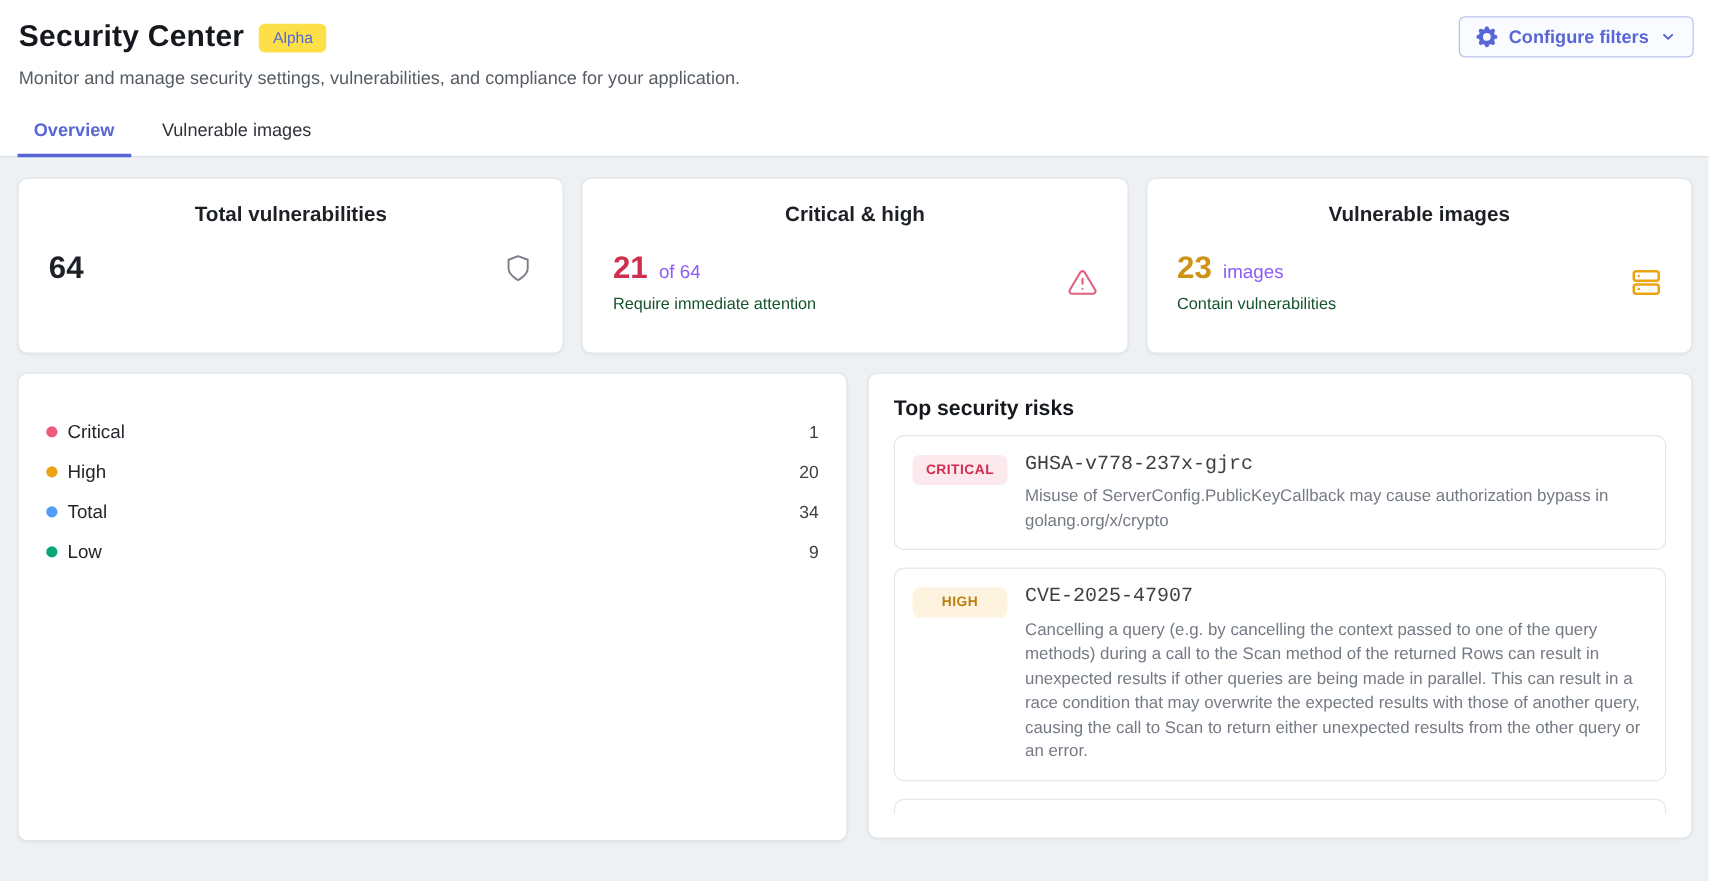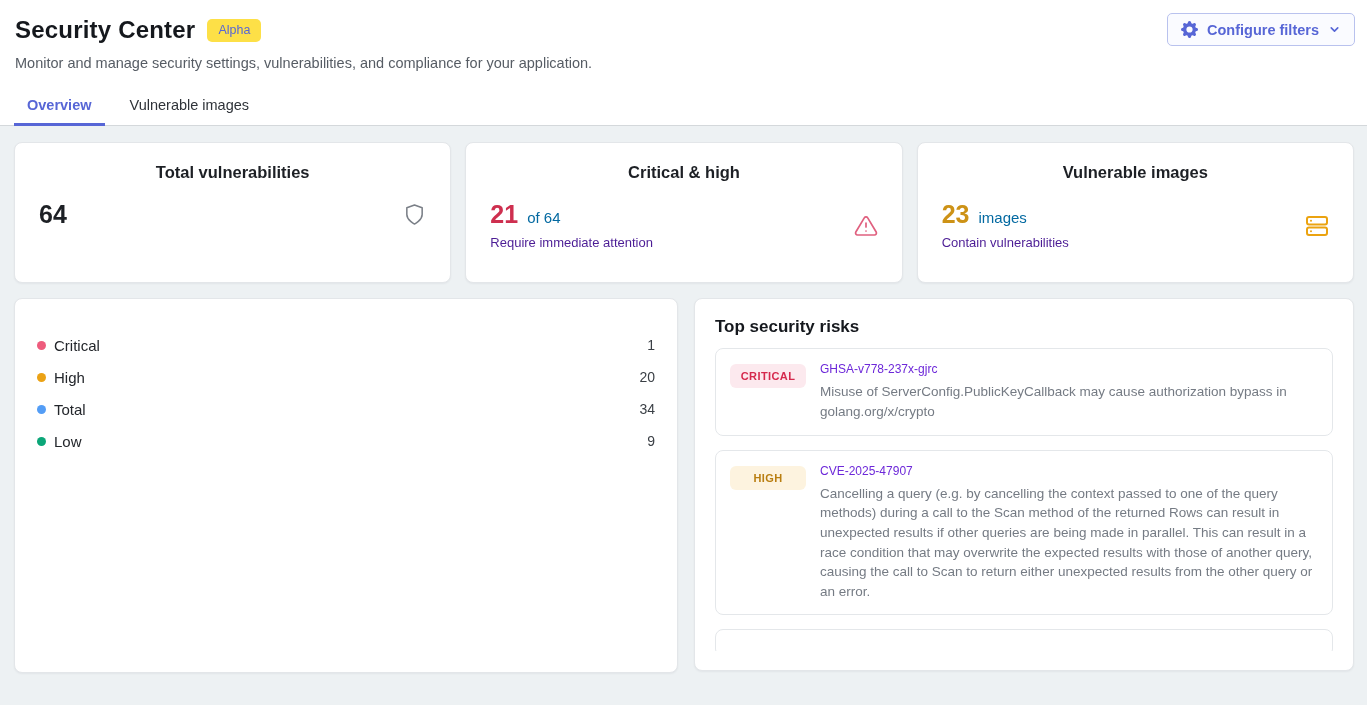--- a/index.html
+++ b/index.html
@@ -46,22 +46,22 @@
   .stat-card {
     flex: 1; background: #fff; border: 1px solid #e3e6e9; border-radius: 8px;
     height: 141px; padding: 20px 24px 18px;
     box-shadow: 0 1px 2px rgba(16,24,40,0.05);
   }
   .stat-title { text-align: center; font-size: 16.5px; font-weight: 700; color: #1d2025; }
   .stat-body { display: flex; justify-content: space-between; align-items: center; margin-top: 20px; }
   .stat-lines { display: flex; flex-direction: column; gap: 8px; }
   .stat-value-row { display: flex; align-items: baseline; gap: 9px; }
   .stat-value { font-size: 25px; font-weight: 700; color: #1d2025; line-height: 1; }
-  .stat-suffix { font-size: 15px; color: #0369a1; }
-  .stat-note { font-size: 13px; color: #4c1d95; }
+  .stat-suffix { font-size: 15px; color: #8b5cf6; }
+  .stat-note { font-size: 13px; color: #14532d; }
   .stat-icon { display: flex; align-items: center; }
 
   .panel-row { display: flex; gap: 16px; margin-top: 15px; }
   .panel {
     background: #fff; border: 1px solid #e3e6e9; border-radius: 8px;
     padding: 18px 22px; box-shadow: 0 1px 2px rgba(16,24,40,0.05);
   }
   .panel-title { font-size: 17px; font-weight: 700; color: #15181d; }
 
   
@@ -81,21 +81,21 @@
     padding: 13px 14px; margin-bottom: 14px; cursor: pointer; background: #fff;
   }
   .sev-badge {
     flex: none; min-width: 76px; text-align: center;
     font-size: 11px; font-weight: 700; letter-spacing: 0.4px;
     padding: 6px 10px; border-radius: 6px; margin-top: 2px;
   }
   .sev-critical { background: #fce9ee; color: #d5294d; }
   .sev-high { background: #fdf3df; color: #b97e11; }
   .risk-content { flex: 1; min-width: 0; }
-  .risk-id { font-size: 12px; font-weight: 500; color: #6d28d9; line-height: 1.2; }
+  .risk-id { font-size: 16px; font-weight: 500; color: #404040; line-height: 1.2; font-family: Liberation Mono, monospace; }
   .risk-desc { margin-top: 6px; font-size: 13.5px; color: #757b84; line-height: 1.45; max-width: 520px; }
   .risk-desc:empty { display: none; }
 </style>
 </head>
 <body>
 
 <div class="page">
 
   <div class="header">
     <div class="title-row">

